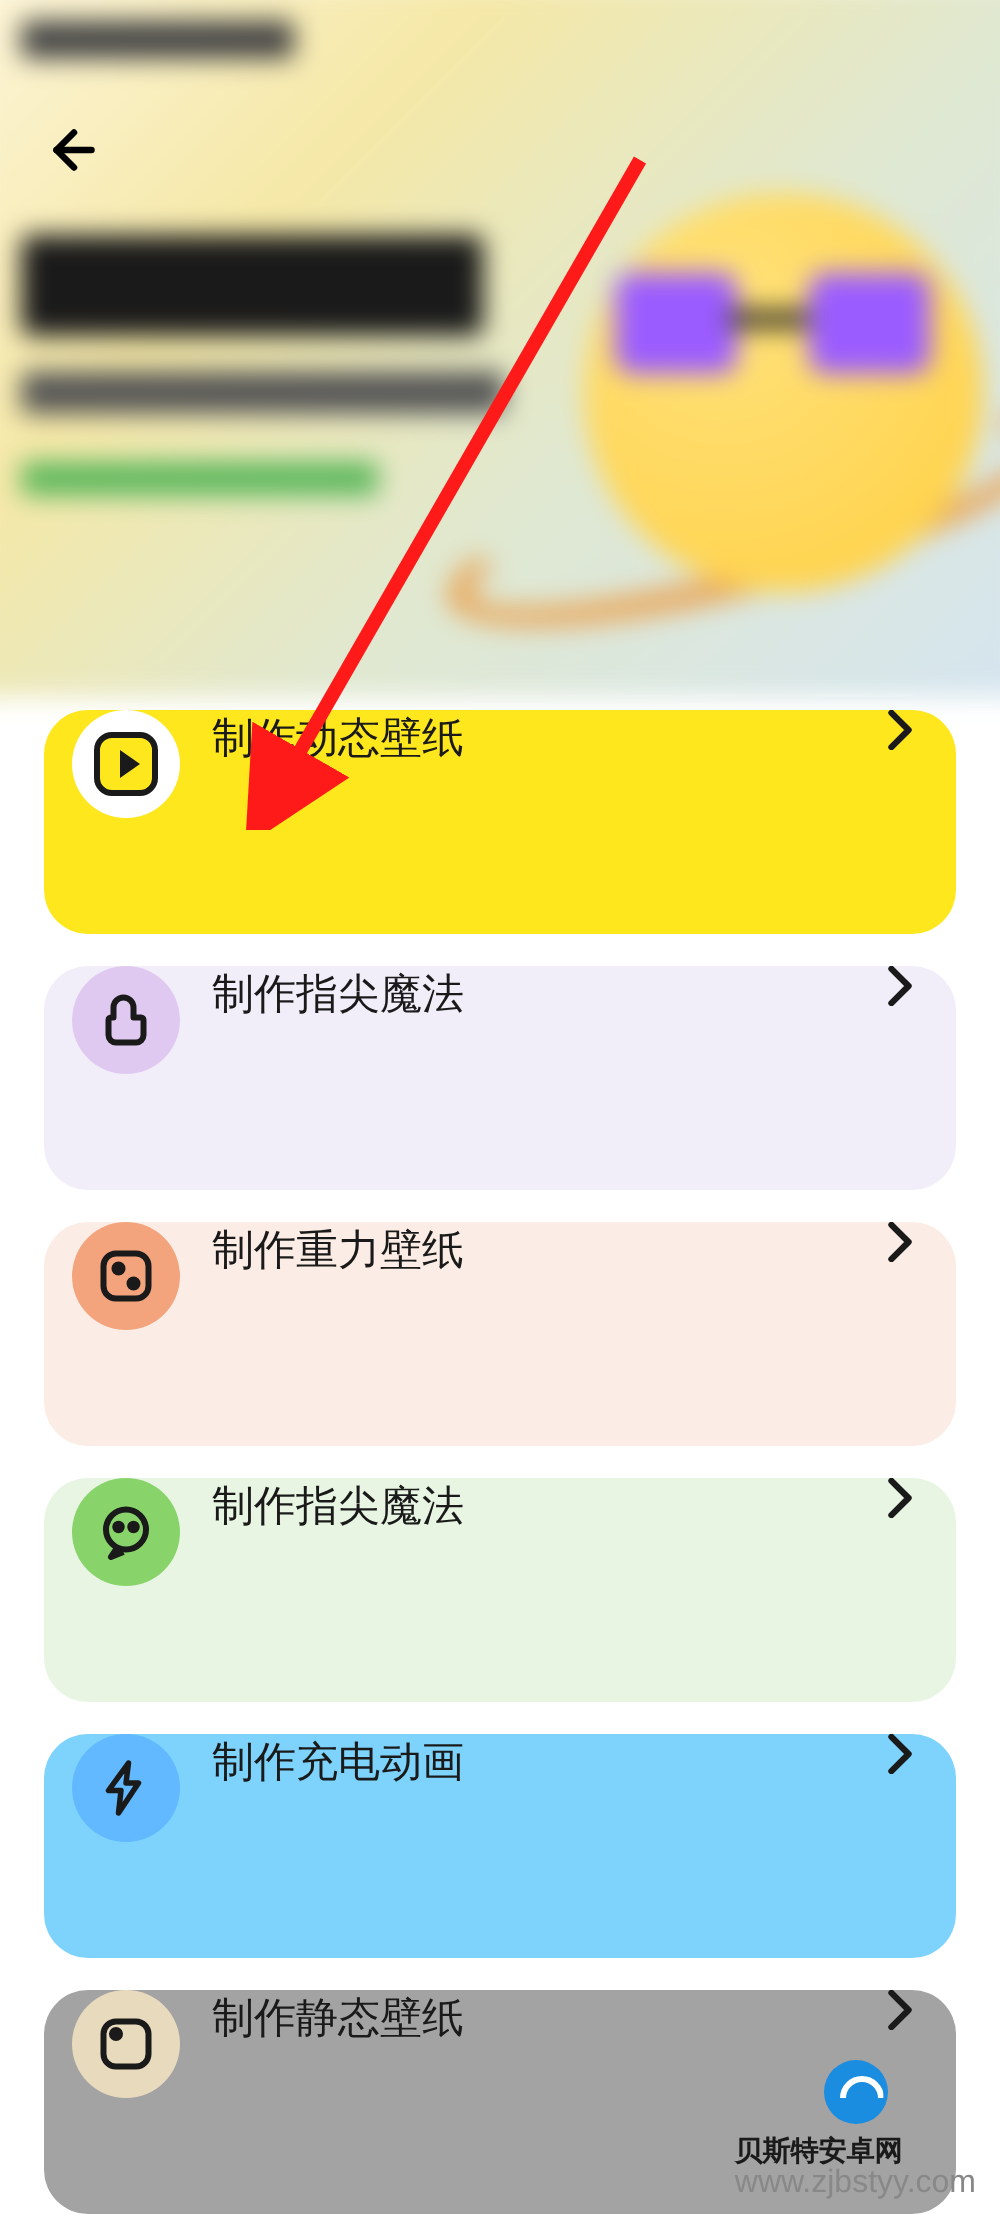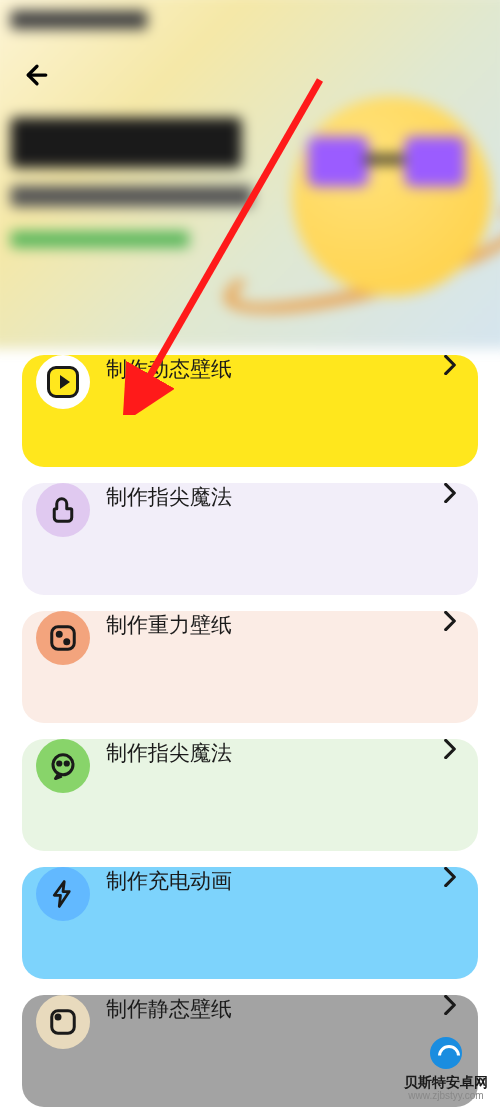--- a/index.html
+++ b/index.html
@@ -235,21 +235,21 @@
       display: flex;
       flex-direction: column;
       line-height: 1.1;
     }
     .wm-title {
       font-size: 14px;
       font-weight: 700;
       color: #1a1a1a;
     }
     .wm-url {
-      font-size: 10px;
+      font-size: 16px;
       color: #888;
       text-align: center;
     }
   </style>
 </head>
 <body>
 
 <div class="header-area">
   <div class="blur-status"></div>
   <div class="blur-title"></div>

